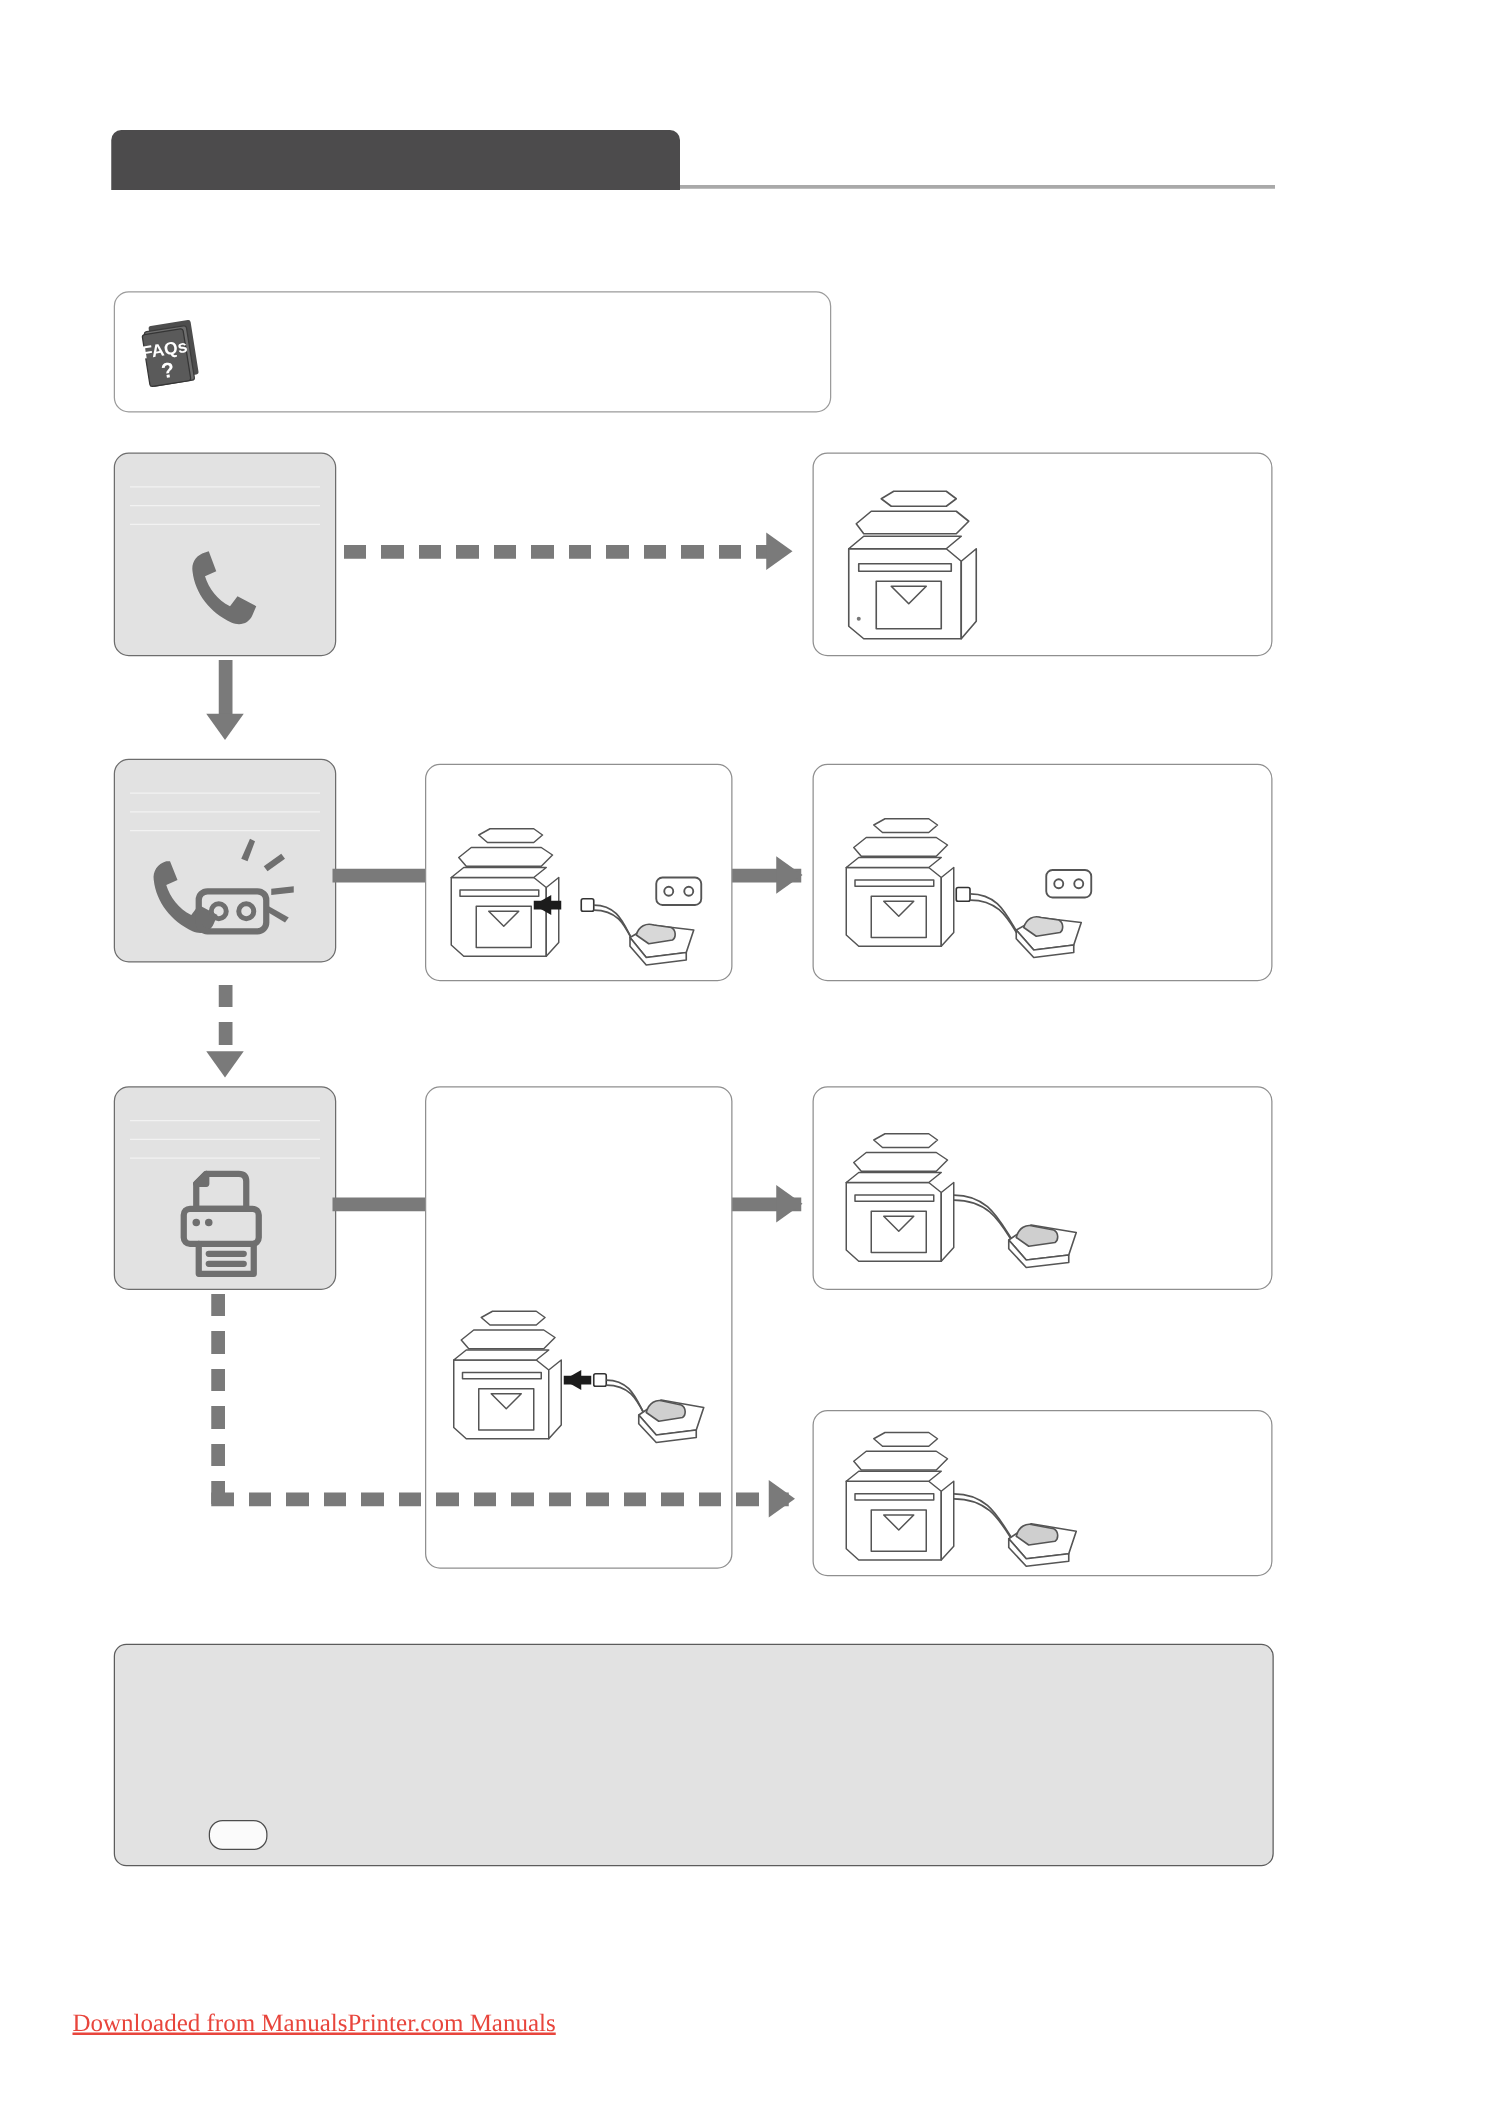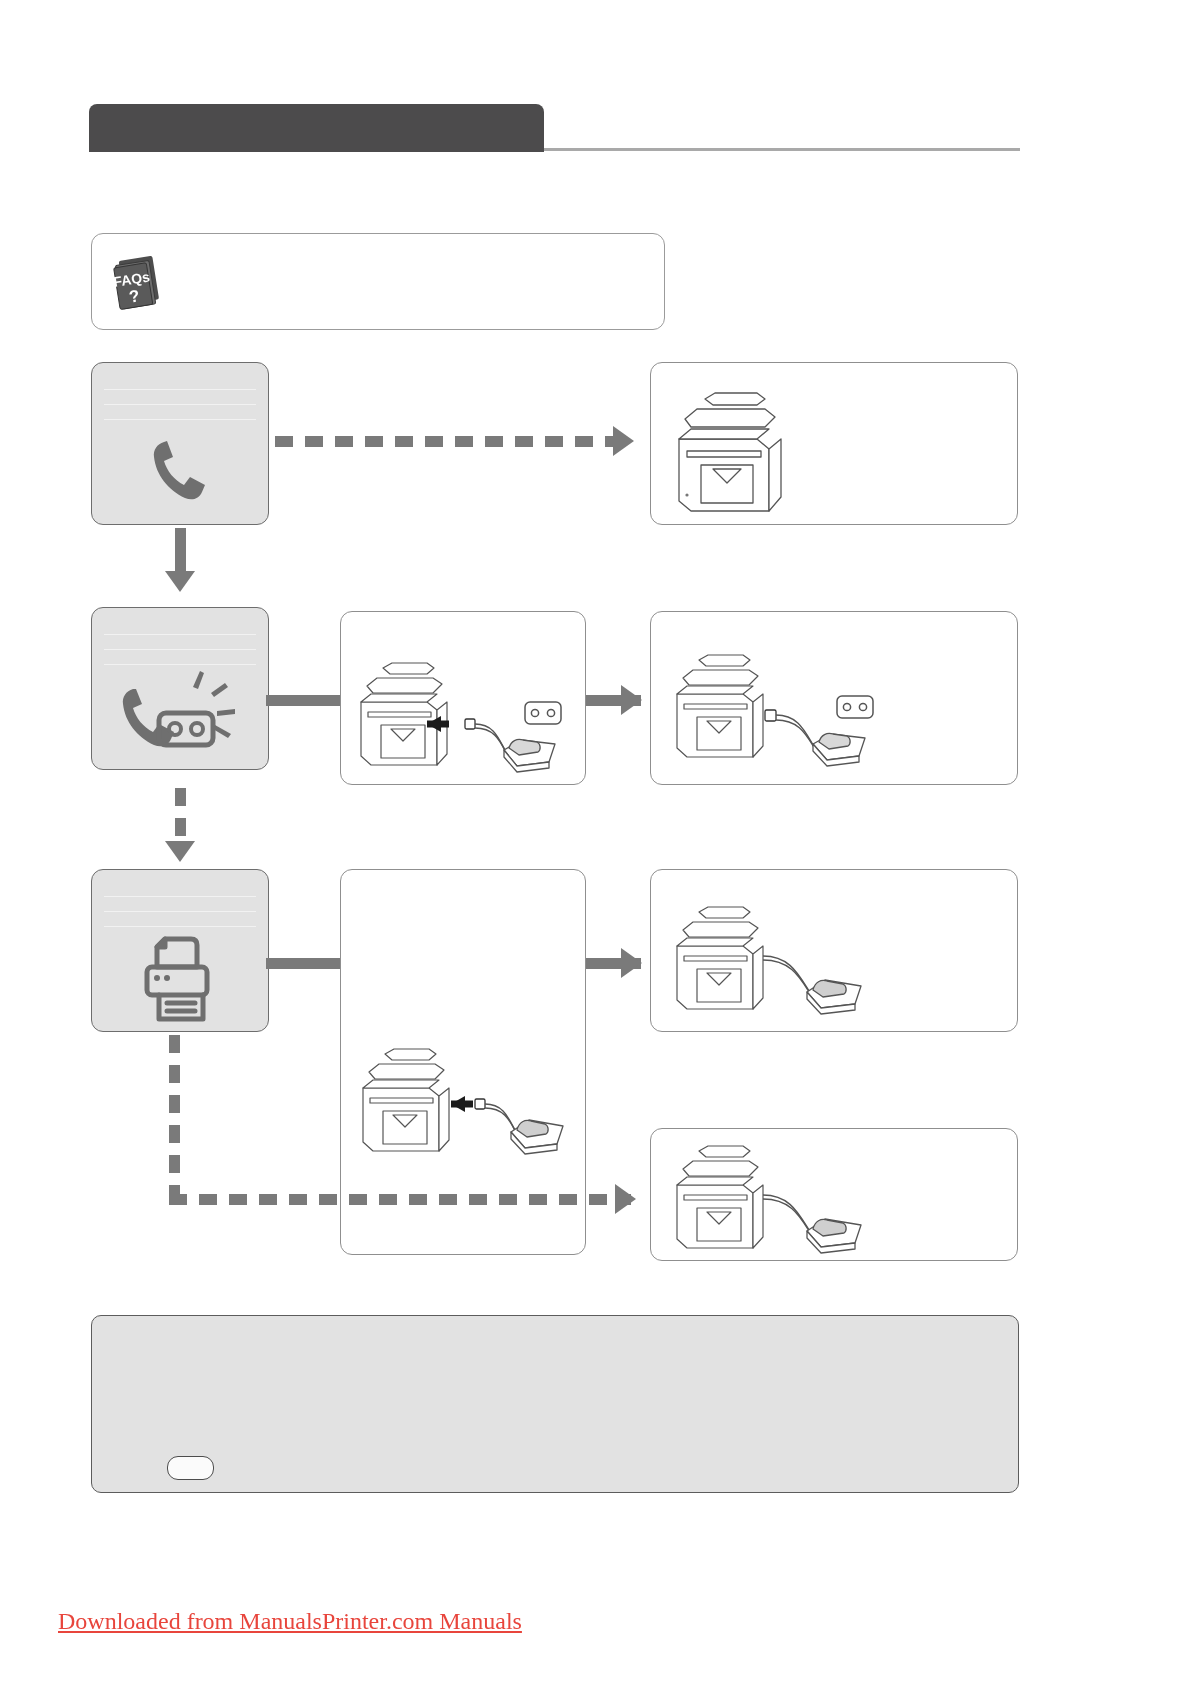--- a/index.html
+++ b/index.html
@@ -96,21 +96,21 @@
   .note-title{position:absolute;left:22px;top:16px;font-size:13px;color:#2f2f2f;font-weight:bold;}
   .note-body{position:absolute;left:22px;top:42px;right:26px;font-size:11px;color:#3d3d3d;line-height:16px;}
   .note-pill{
     position:absolute;left:75px;top:140px;width:45px;height:22px;
     background:#fbfbfb;border:1px solid #4d4d4d;border-radius:11px;
   }
 
   
   .footer{
     position:absolute;left:58px;top:1608px;
-    font-family:"Liberation Serif", serif;font-size:24px;
+    font-family:"Liberation Serif", serif;font-size:20px;
     color:#e8453c;text-decoration:underline;
   }
 
   svg{display:block;overflow:visible;}
 </style>
 </head>
 <body>
 
 <div class="page">
 

